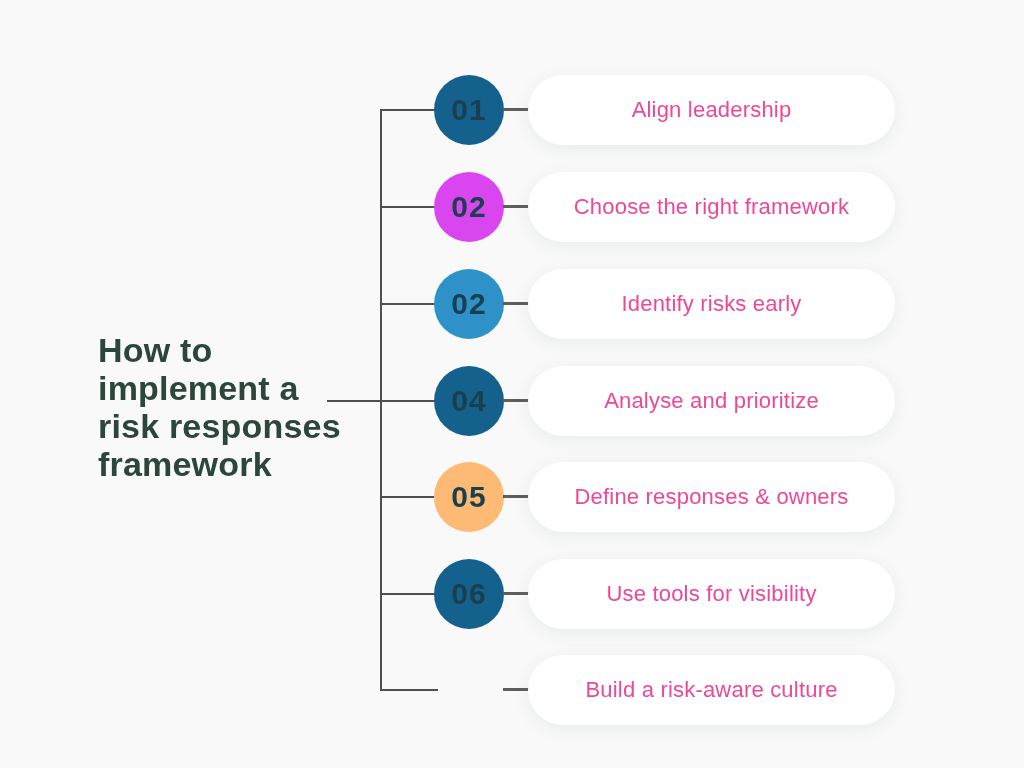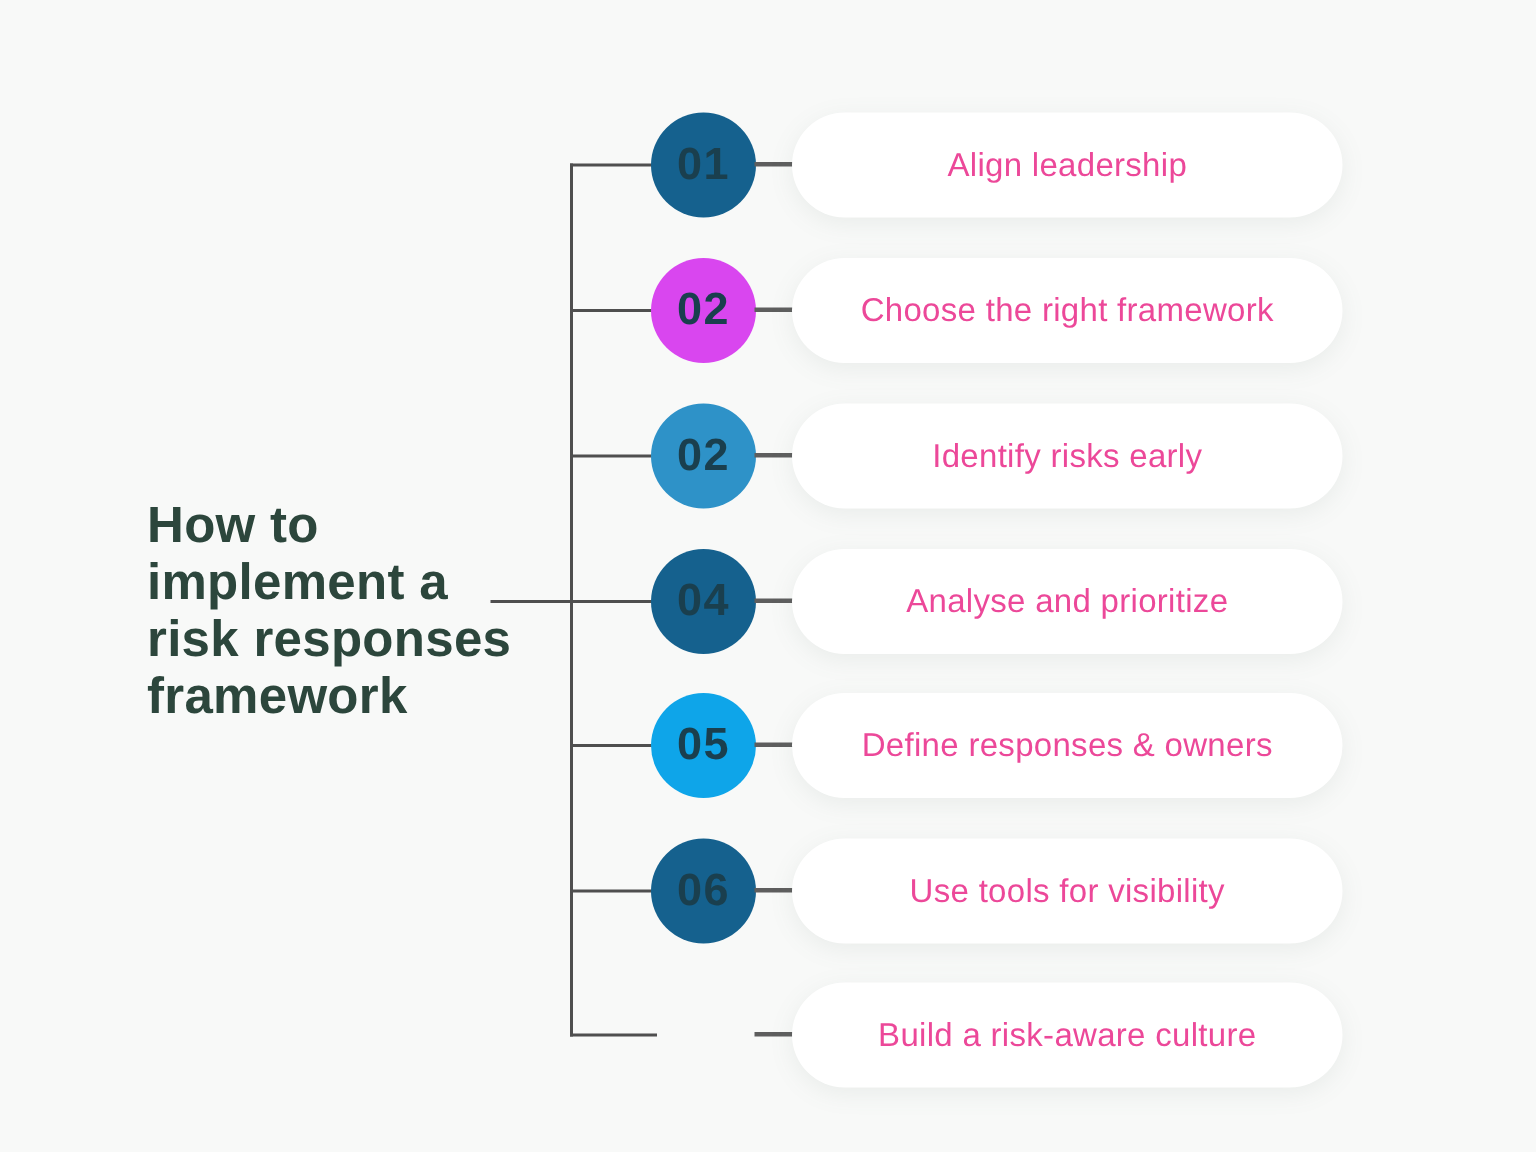--- a/index.html
+++ b/index.html
@@ -165,21 +165,21 @@
       <span>04</span>
     </div>
     <div class="connector"></div>
     <div class="pill">
       <span>Analyse and prioritize</span>
     </div>
   </div>
 
   <div class="row r5">
     <div class="branch"></div>
-    <div class="circle" style="background: #0ea5e9;">
+    <div class="circle" style="background: #fdba74;">
       <span>05</span>
     </div>
     <div class="connector"></div>
     <div class="pill">
       <span>Define responses &amp; owners</span>
     </div>
   </div>
 
   <div class="row r6">
     <div class="branch"></div>

